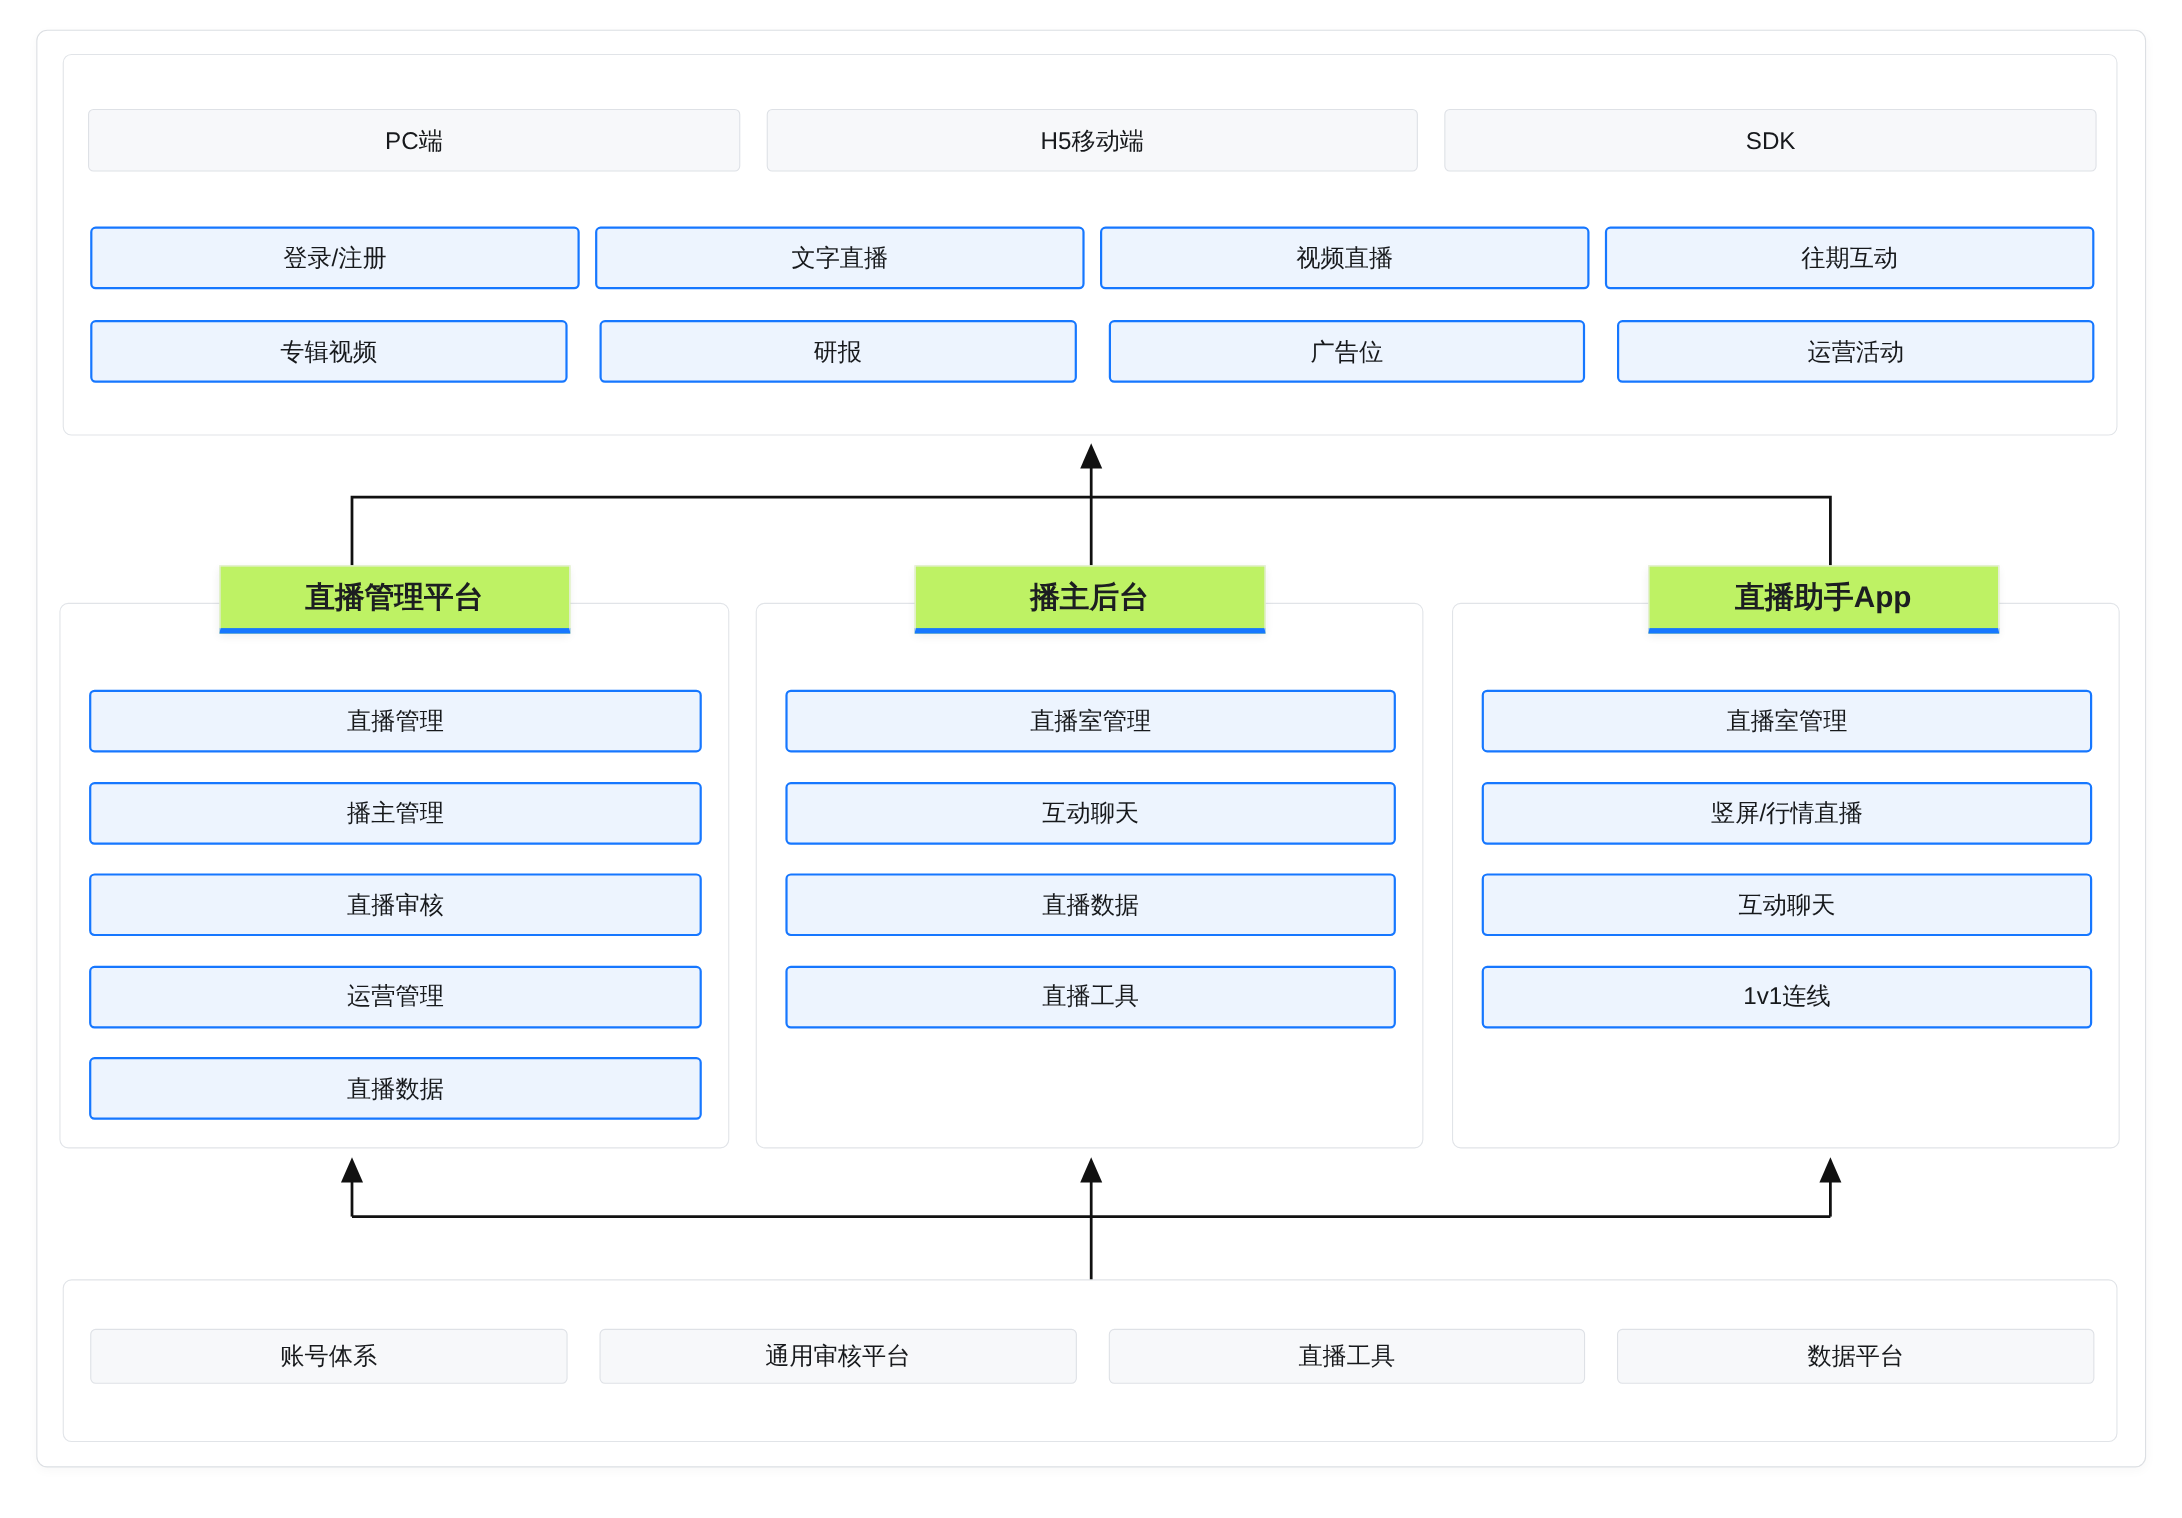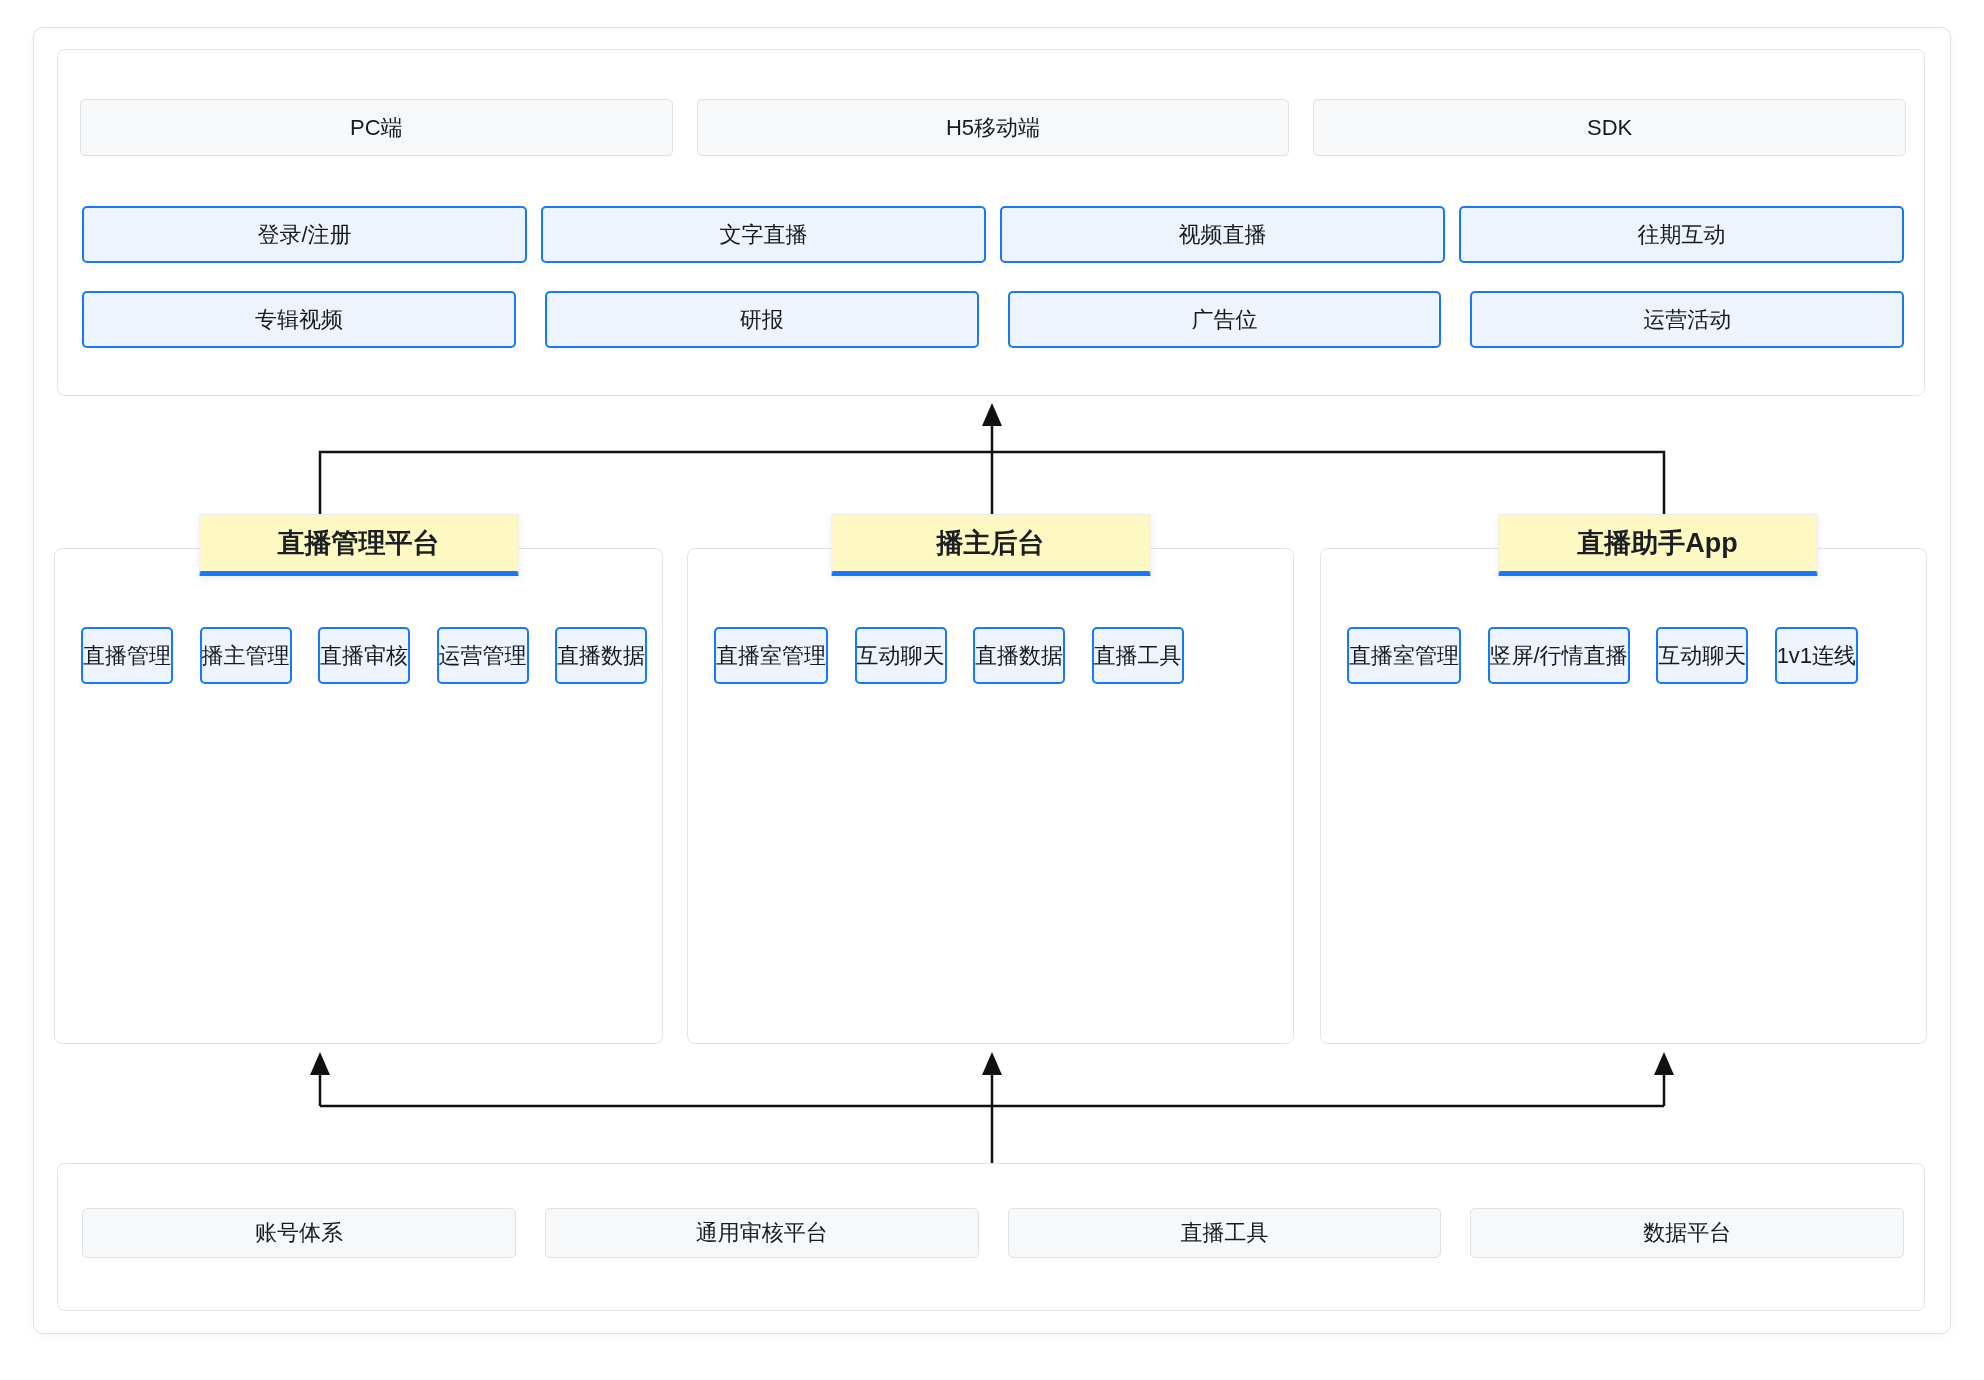--- a/index.html
+++ b/index.html
@@ -53,31 +53,31 @@
     border:1px solid var(--section-border,#e1e4e8);border-radius:8px;
   }
   #platform-0{left:54px;width:609px;}
   #platform-1{left:687px;width:607px;padding-left:33px;}
   #platform-2{left:1320px;width:607px;}
 
   .platform-title{
     position:absolute;top:-35px;left:50%;transform:translateX(-50%);
     width:319px;height:62px;z-index:3;
     display:flex;align-items:center;justify-content:center;
-    background:#fef9c3;
+    background:#bef264;
     border:1px solid #ededee;
     border-bottom:5px solid var(--accent-blue,#1677ff);
     box-shadow:0 3px 8px rgba(31,35,41,0.08);
     font-size:27px;font-weight:700;color:#1c1e21;
   }
   #platform-2 .platform-title{transform:translateX(calc(-50% + 34px));}
 
   .platform-items{
     position:absolute;left:26px;right:24px;top:78px;
-    display:flex;flex-direction:row;gap:26.5px;
+    display:flex;flex-direction:column;gap:26.5px;
   }
   .platform-items .blue-box{height:57px;}
 
   #connector-overlay{position:absolute;left:0;top:0;width:1984px;height:1380px;pointer-events:none;z-index:2;}
 </style>
 </head>
 <body>
 
 <div class="canvas">
 

